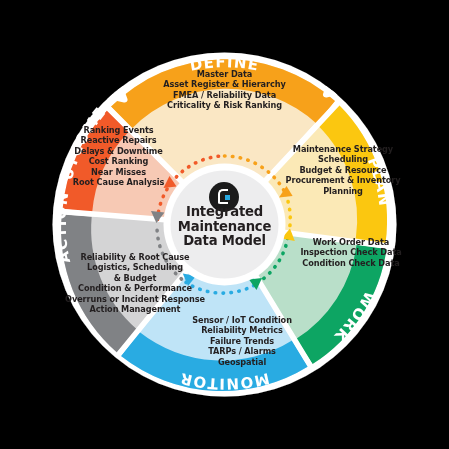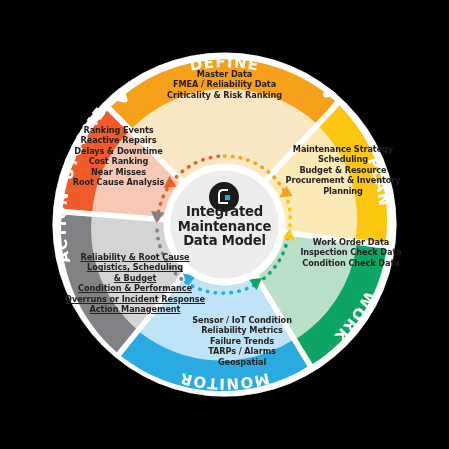--- a/index.html
+++ b/index.html
@@ -236,20 +236,21 @@
   </div>
 
   <div class="hub-title">
     <div>Integrated</div>
     <div>Maintenance</div>
     <div>Data Model</div>
   </div>
 
   <div class="item-text" style="left:149px;top:69px;width:151px;">
     <div>Master Data</div>
+    <div>Asset Register &amp; Hierarchy</div>
     <div>FMEA / Reliability Data</div>
     <div>Criticality &amp; Risk Ranking</div>
   </div>
 
   <div class="item-text" style="left:281px;top:144px;width:124px;">
     <div>Maintenance Strategy</div>
     <div>Scheduling</div>
     <div>Budget &amp; Resource</div>
     <div>Procurement &amp; Inventory</div>
     <div>Planning</div>
@@ -262,21 +263,21 @@
   </div>
 
   <div class="item-text" style="left:176px;top:315px;width:132px;">
     <div>Sensor / IoT Condition</div>
     <div>Reliability Metrics</div>
     <div>Failure Trends</div>
     <div>TARPs / Alarms</div>
     <div>Geospatial</div>
   </div>
 
-  <div class="item-text" style="left:55px;top:252px;width:160px;text-decoration:underline;">
+  <div class="item-text" style="left:55px;top:252px;width:160px;">
     <div>Reliability &amp; Root Cause</div>
     <div>Logistics, Scheduling</div>
     <div>&amp; Budget</div>
     <div>Condition &amp; Performance</div>
     <div>Overruns or Incident Response</div>
     <div>Action Management</div>
   </div>
 
   <div class="item-text" style="left:52px;top:125px;width:133px;">
     <div>Ranking Events</div>

